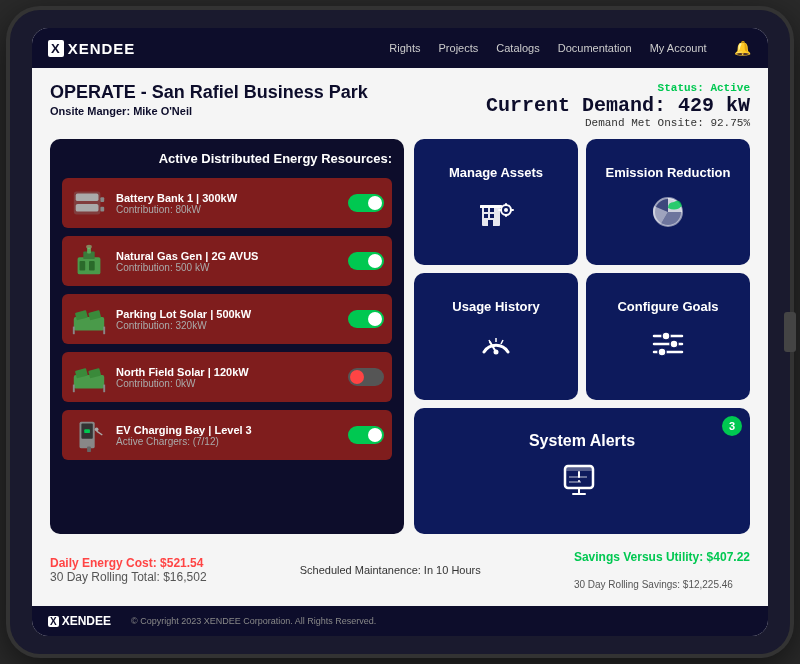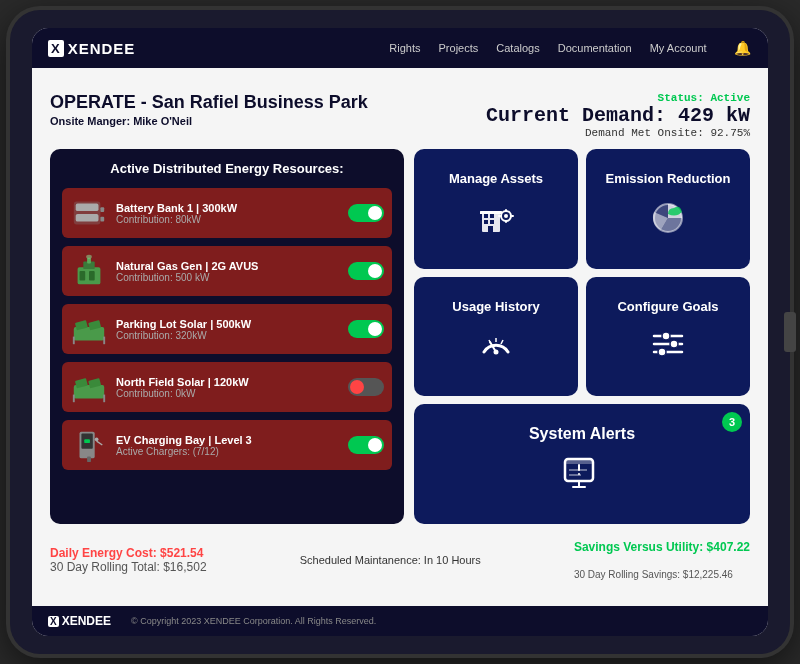--- a/index.html
+++ b/index.html
@@ -80,21 +80,21 @@
     .nav-bell {
       color: #ccc;
       font-size: 14px;
       cursor: pointer;
       margin-left: 10px;
     }
     
     .main-content {
       flex: 1;
       background: #f5f5f5;
-      padding: 24px 18px;
+      padding: 14px 18px;
       display: flex;
       flex-direction: column;
       gap: 10px;
     }
     
     .header-row {
       display: flex;
       justify-content: space-between;
       align-items: flex-start;
     }
@@ -143,21 +143,21 @@
       padding: 12px;
       flex: 1;
       display: flex;
       flex-direction: column;
       gap: 8px;
       min-width: 0;
     }
     .left-panel h2 {
       color: white;
       font-size: 13px;
-      text-align: center;
+      text-align: right;
       font-weight: bold;
       margin-bottom: 4px;
     }
     .asset-row {
       display: flex;
       align-items: center;
       gap: 8px;
       background: #7f1d1d;
       border-radius: 6px;
       padding: 6px 8px;

